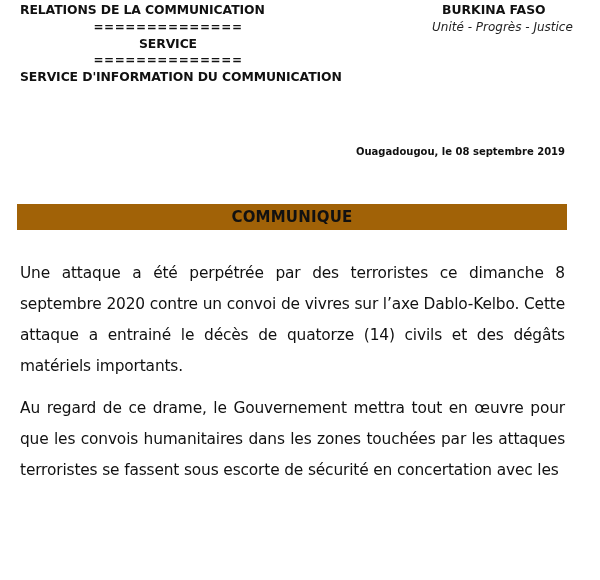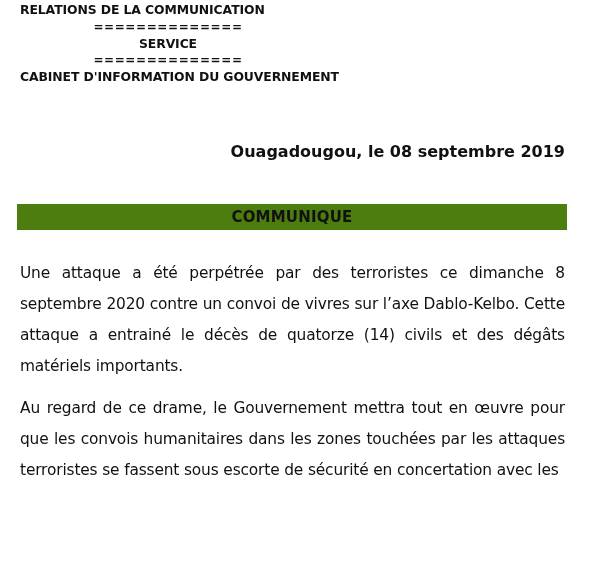--- a/index.html
+++ b/index.html
@@ -59,31 +59,31 @@
       line-height: 16px;
       padding-left: 32px;
       white-space: nowrap;
       color: #222;
     }
     .date-line {
       position: absolute;
       right: 35px;
       top: 143px;
       font-weight: bold;
-      font-size: 16px;
+      font-size: 10px;
       line-height: 18px;
       white-space: nowrap;
     }
     .title-bar {
       position: absolute;
       left: 17px;
       top: 204px;
       width: 550px;
       height: 26px;
-      background: #4d7c0f;
+      background: #a16207;
       text-align: center;
     }
     .title-bar span {
       font-weight: bold;
       font-size: 15px;
       line-height: 26px;
       letter-spacing: 0.2px;
     }
     .body-text {
       position: absolute;
@@ -102,23 +102,27 @@
 </head>
 <body>
 
 <div class="page">
 
   <div class="left-header">
     <div class="line">RELATIONS DE LA COMMUNICATION</div>
     <div class="line center sep">==============</div>
     <div class="line center">SERVICE</div>
     <div class="line center sep">==============</div>
-    <div class="line">CABINET D'INFORMATION DU GOUVERNEMENT</div>
+    <div class="line">SERVICE D'INFORMATION DU COMMUNICATION</div>
   </div>
 
+  <div class="right-header">
+    <div class="country">BURKINA FASO</div>
+    <div class="motto">Unité - Progrès - Justice</div>
+  </div>
 
   <div class="date-line">Ouagadougou, le 08 septembre 2019</div>
 
   <div class="title-bar">
     <span>COMMUNIQUE</span>
   </div>
 
   <div class="body-text">
     <p>Une attaque a été perpétrée par des terroristes ce dimanche 8 septembre 2020 contre un convoi de vivres sur l’axe Dablo-Kelbo. Cette attaque a entrainé le décès de quatorze (14) civils et des dégâts matériels importants.</p>
     <p>Au regard de ce drame, le Gouvernement mettra tout en œuvre pour que les convois humanitaires dans les zones touchées par les attaques terroristes se fassent sous escorte de sécurité en concertation avec les</p>

